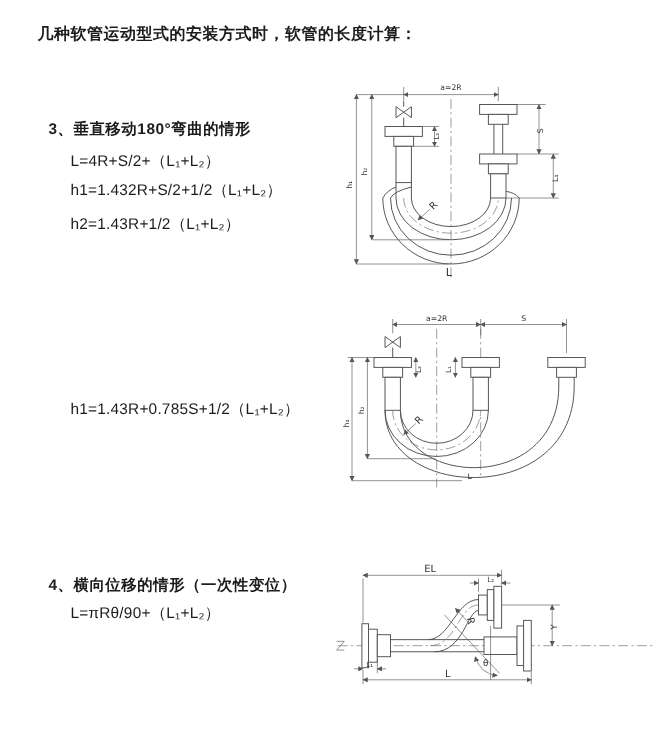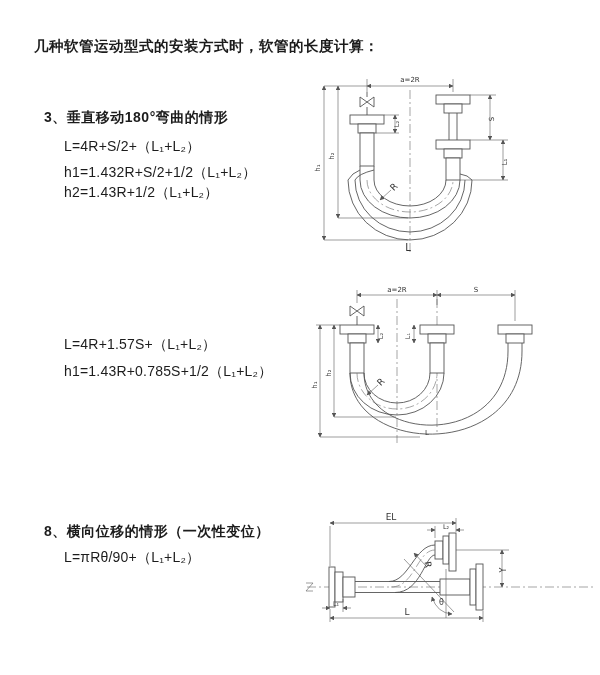--- a/index.html
+++ b/index.html
@@ -1,19 +1,19 @@
 <!DOCTYPE html>
 <html><head>
 <meta charset="utf-8">
 <style>
   html,body{margin:0;padding:0;background:#fff;}
   .page{position:relative;width:600px;height:675px;background:#fff;overflow:hidden;
         font-family:"Liberation Sans","DejaVu Sans",sans-serif;color:#1c1c1c;}
   .abs{position:absolute;white-space:nowrap;}
-  .title{font-size:14.5px;font-weight:700;letter-spacing:0.5px;margin-top:16px;}
+  .title{font-size:14.5px;font-weight:700;letter-spacing:0.5px;}
   .heading{font-size:14px;font-weight:600;letter-spacing:0.5px;}
   .formula{font-size:14px;font-weight:400;letter-spacing:0.2px;text-align:center;}
   svg{position:absolute;overflow:visible;}
   svg text{font-family:"DejaVu Sans",sans-serif;fill:#333;}
   .ln{stroke:#555;fill:none;stroke-width:0.9;}
   .dim{stroke:#5a5a5a;fill:none;stroke-width:0.6;}
   .dash{stroke:#6a6a6a;fill:none;stroke-width:0.6;stroke-dasharray:9 3 2 3;}
   .flg{stroke:#555;fill:#fff;stroke-width:0.9;}
   .lbl{font-size:7px;}
   .lbl2{font-size:6.5px;}
@@ -21,26 +21,25 @@
 </head>
 <body>
 
 <div class="page">
 
   <div class="abs title" style="left:34px;top:21px">几种软管运动型式的安装方式时，软管的长度计算：</div>
 
   <div class="abs heading" style="left:44px;top:109px">3、垂直移动180°弯曲的情形</div>
   <div class="abs formula" style="left:64px;top:138px">L=4R+S/2+（L₁+L₂）</div>
   <div class="abs formula" style="left:64px;top:164px">h1=1.432R+S/2+1/2（L₁+L₂）</div>
-  <div class="abs formula" style="left:64px;top:184px">h2=1.43R+1/2（L₁+L₂）</div>
-
-  <div class="abs formula" style="left:64px;top:336px">L=4R+1.57S+（L₁+L₂）</div>
+  <div class="abs formula" style="left:64px;top:195px">h2=1.43R+1/2（L₁+L₂）</div>
+
   <div class="abs formula" style="left:64px;top:363px">h1=1.43R+0.785S+1/2（L₁+L₂）</div>
 
-  <div class="abs heading" style="left:44px;top:523px">8、横向位移的情形（一次性变位）</div>
+  <div class="abs heading" style="left:44px;top:523px">4、横向位移的情形（一次性变位）</div>
   <div class="abs formula" style="left:64px;top:549px">L=πRθ/90+（L₁+L₂）</div>
 
   <svg style="left:308px;top:66px" width="280" height="190" viewBox="0 0 280 190">
     <defs>
       <marker id="ar1" viewBox="0 0 10 10" refX="9" refY="5" markerWidth="8" markerHeight="8" orient="auto-start-reverse">
           <path d="M0,0L10,5L0,10z" fill="#555"></path>
         </marker>
       <pattern id="hx1" width="5" height="5" patternUnits="userSpaceOnUse">
         <path d="M0,5 L5,0 M0,0 L5,5" stroke="#888" stroke-width="0.5"></path>
         </pattern>

